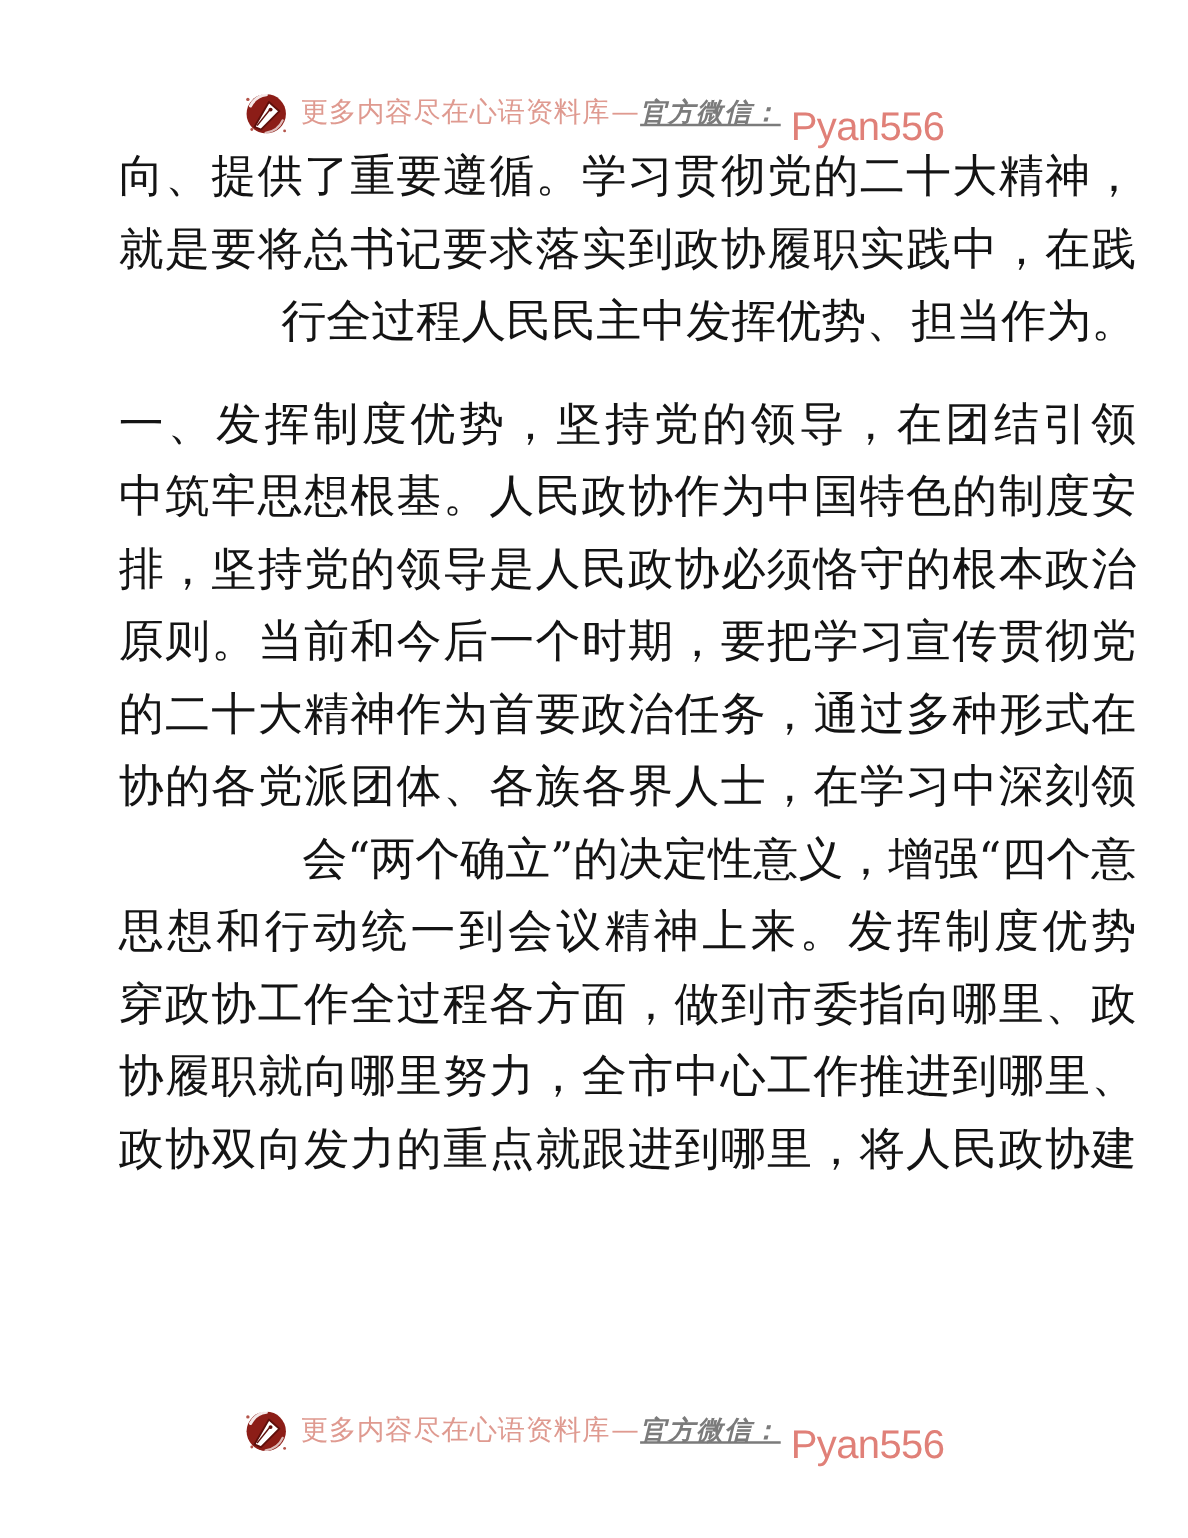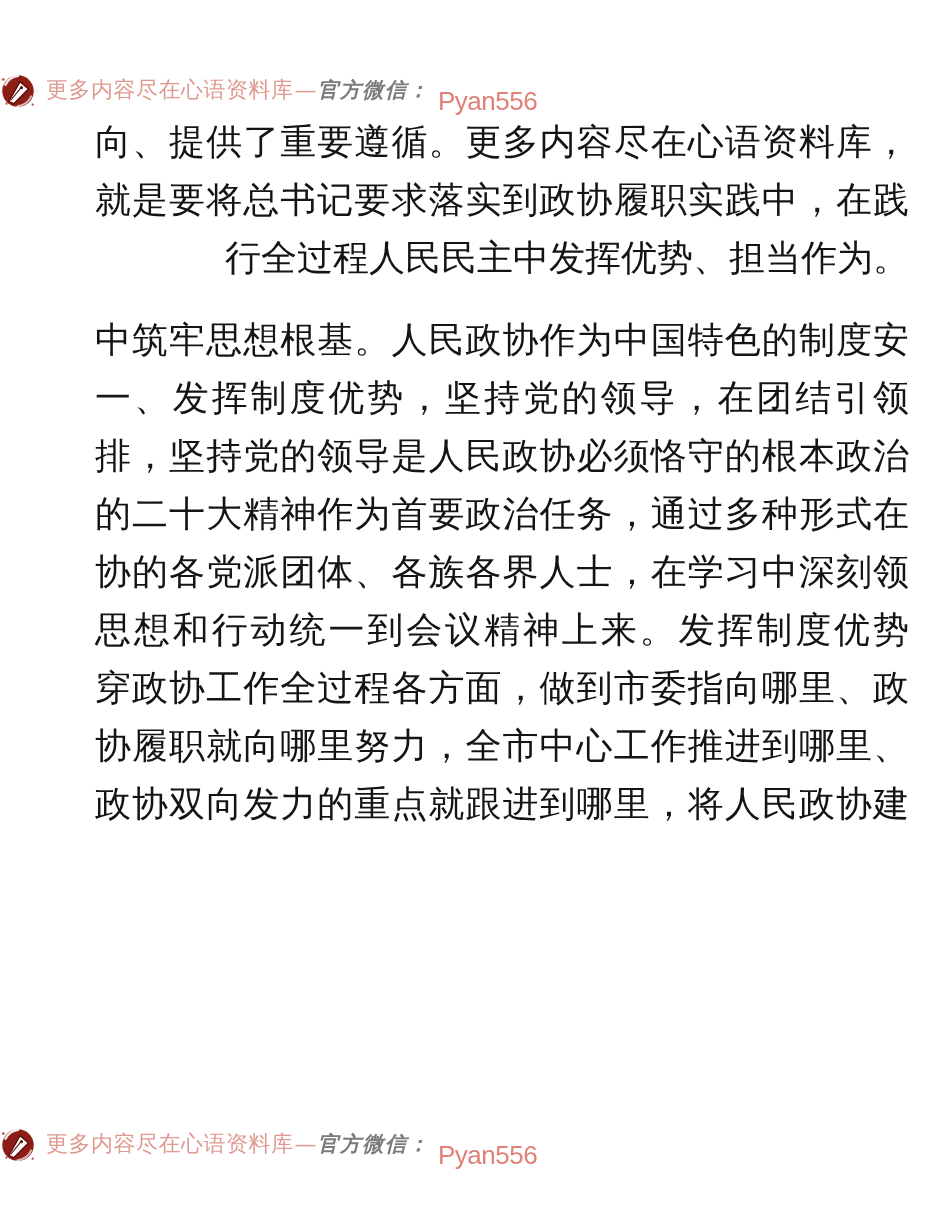--- a/index.html
+++ b/index.html
@@ -12,42 +12,43 @@
     font-family: "DejaVu Serif", serif;
   }
 
   
   .banner {
     position: absolute;
     left: 0;
     width: 100%;
     display: flex;
     align-items: center;
-    justify-content: flex-start;
+    justify-content: center;
     white-space: nowrap;
   }
   .banner.top    { top: 63px;  height: 54px; }
   .banner.bottom { top: 1117px; height: 54px; }
   .logo { width: 36px; height: 42px; margin-right: 10px; flex: 0 0 auto; }
   .brand {
     color: var(--brand-color, #df9a90);
     font-size: 22px;
     letter-spacing: 0.5px;
   }
   .dash { color: var(--brand-color, #df9a90); font-size: 22px; margin: 0 1px; }
   .wlabel {
     color: var(--label-color, #7b7b7b);
     font-size: 21px;
     font-weight: 600;
     letter-spacing: 1.5px;
     font-style: italic;
+    text-decoration: underline;
   }
   .wid {
     color: var(--id-color, #e08078);
-    font-size: 26px;
+    font-size: 32px;
     letter-spacing: -0.5px;
     margin-left: 8px;
     font-family: "Liberation Sans", sans-serif;
     margin-top: 22px;
   }
 
   
   .content {
     position: absolute;
     left: 95px;
@@ -86,30 +87,32 @@
       <circle cx="31" cy="34" r="1.1" fill="#b4554b"></circle>
     </svg>
     <span class="brand">更多内容尽在心语资料库</span>
       <span class="dash">—</span>
       <span class="wlabel">官方微信：</span>
       <span class="wid">Pyan556</span>
   </div>
 
   <div class="content">
       <div class="paragraph">
-        <div class="line fill">向、提供了重要遵循。更多内容尽在心语资料库，</div>
+        <div class="line fill">向、提供了重要遵循。学习贯彻党的二十大精神，</div>
         <div class="line fill">就是要将总书记要求落实到政协履职实践中，在践</div>
         <div class="line">行全过程人民民主中发挥优势、担当作为。</div>
       </div>
       <div class="paragraph">
+        <div class="line fill"> 一、发挥制度优势，坚持党的领导，在团结引领</div>
         <div class="line fill">中筑牢思想根基。人民政协作为中国特色的制度安</div>
-        <div class="line fill"> 一、发挥制度优势，坚持党的领导，在团结引领</div>
         <div class="line fill">排，坚持党的领导是人民政协必须恪守的根本政治</div>
+        <div class="line fill">原则。当前和今后一个时期，要把学习宣传贯彻党</div>
         <div class="line fill">的二十大精神作为首要政治任务，通过多种形式在</div>
         <div class="line fill">协的各党派团体、各族各界人士，在学习中深刻领</div>
+        <div class="line">会“两个确立”的决定性意义，增强“四个意</div>
         <div class="line fill">思想和行动统一到会议精神上来。发挥制度优势</div>
         <div class="line fill">穿政协工作全过程各方面，做到市委指向哪里、政</div>
         <div class="line fill">协履职就向哪里努力，全市中心工作推进到哪里、</div>
         <div class="line fill">政协双向发力的重点就跟进到哪里，将人民政协建</div>
       </div>
     </div>
 
   <div class="banner bottom">
     <svg class="logo" viewBox="0 0 34 40" aria-hidden="true">
       <circle cx="17" cy="21" r="15" fill="#8c1d17"></circle>

